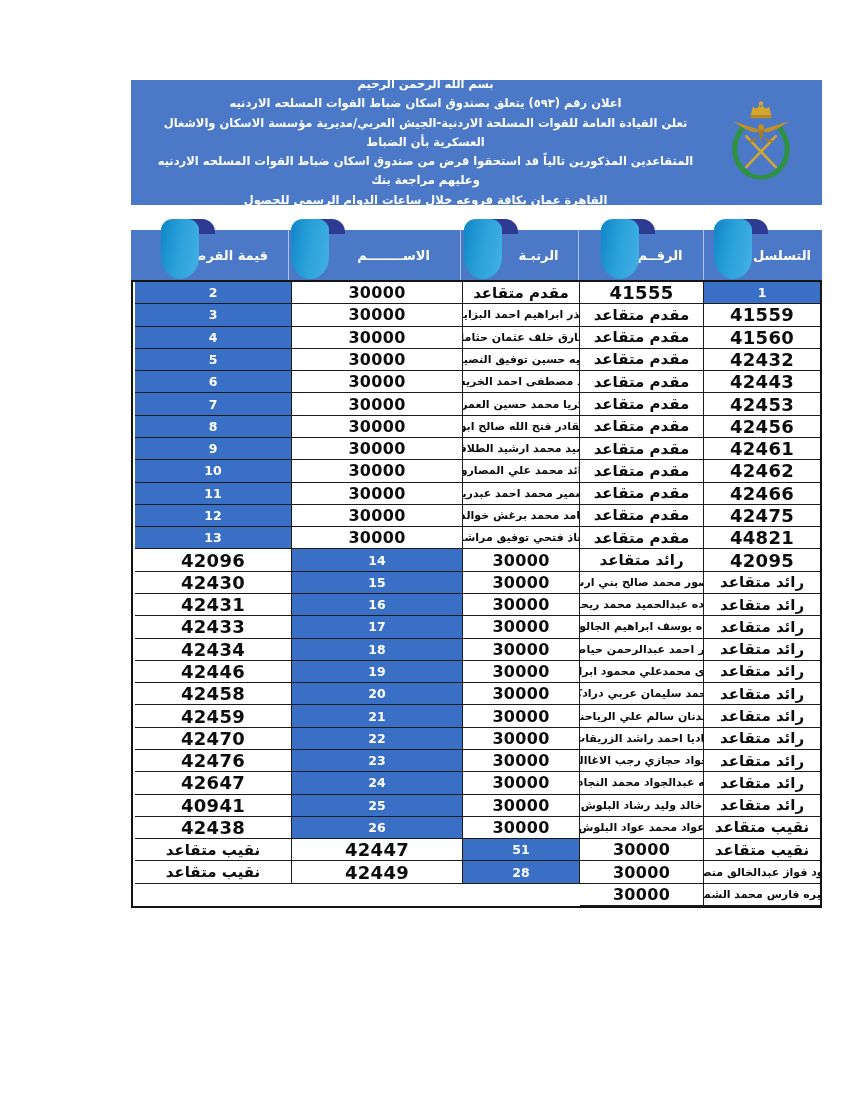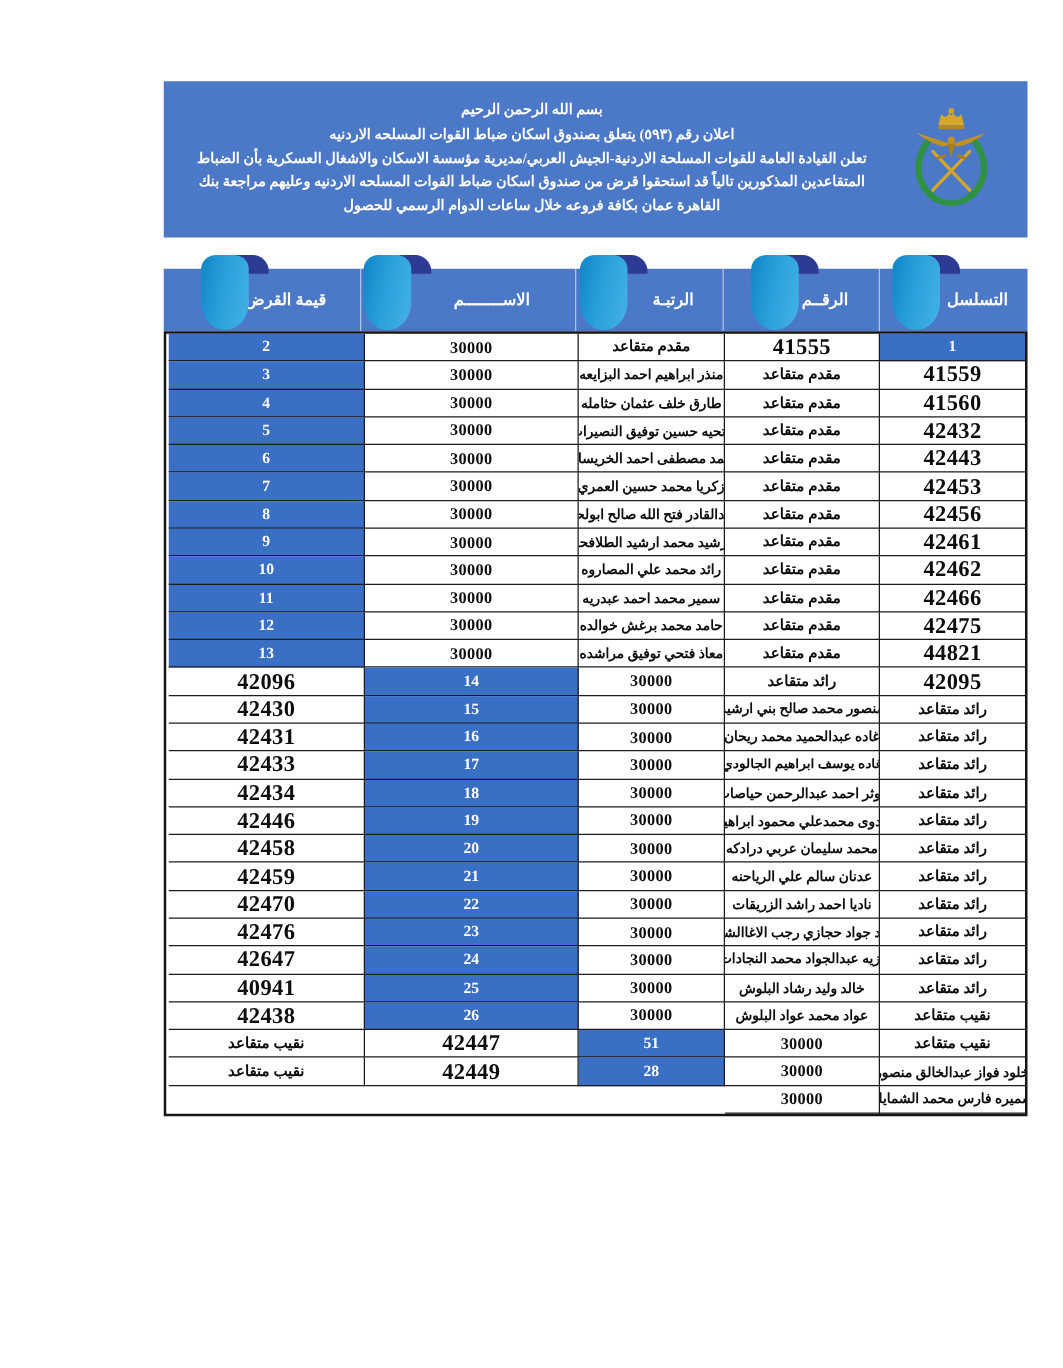--- a/index.html
+++ b/index.html
@@ -1,20 +1,20 @@
 <!DOCTYPE html>
 <html lang="ar"><head>
 <meta charset="utf-8">
 <style>
   html,body{margin:0;padding:0;background:#ffffff;}
   .canvas{
     position:relative;width:850px;height:1094px;background:#ffffff;overflow:hidden;
     font-family:"DejaVu Sans",sans-serif;
   }
-  .sheet{position:absolute;left:131px;top:65px;width:691px;font-family:Liberation Serif, serif;}
+  .sheet{position:absolute;left:131px;top:80px;width:691px;}
 
   
   .banner{
     position:relative;width:691px;height:125px;background:#4b79c8;color:#ffffff;
   }
   .banner-text{
     position:absolute;left:8px;right:110px;top:0;bottom:0;
     display:flex;flex-direction:column;justify-content:center;
     direction:rtl;text-align:center;
     font-size:11.5px;font-weight:700;line-height:19.3px;
@@ -58,23 +58,23 @@
     grid-template-rows:repeat(28,1fr);
   }
   .cell{
     display:flex;align-items:center;justify-content:center;
     border-bottom:1px solid #1c1c1c;border-inline-start:1px solid #1c1c1c;
     color:#0d0d0d;font-weight:700;overflow:hidden;white-space:nowrap;
   }
   .cell:nth-child(5n+1){border-inline-start:none;}
   .cell-serial{background:#3a6fc6;color:#ffffff;font-size:12.5px;}
   .cell-number{font-size:18px;letter-spacing:.3px;}
-  .cell-rank{font-size:12px;}
+  .cell-rank{font-size:15px;}
   .cell-name{font-size:11px;}
-  .cell-loan{font-size:13px;letter-spacing:.3px;}
+  .cell-loan{font-size:16px;letter-spacing:.3px;}
 </style>
 </head>
 <body>
 
 <div class="canvas">
   <div class="sheet">
 
     <div class="banner">
       <div class="banner-text">
         <div>بسم الله الرحمن الرحيم</div>

